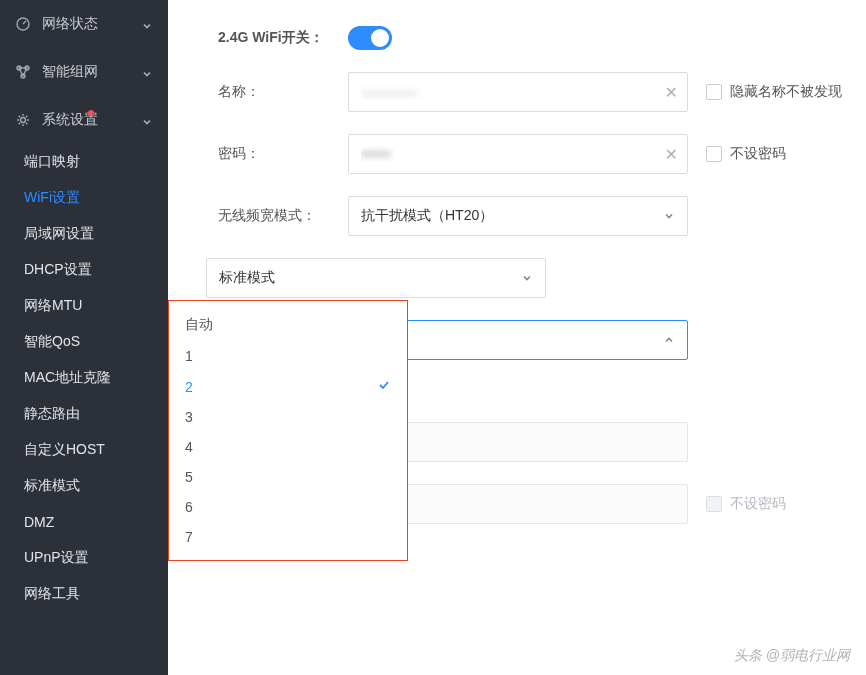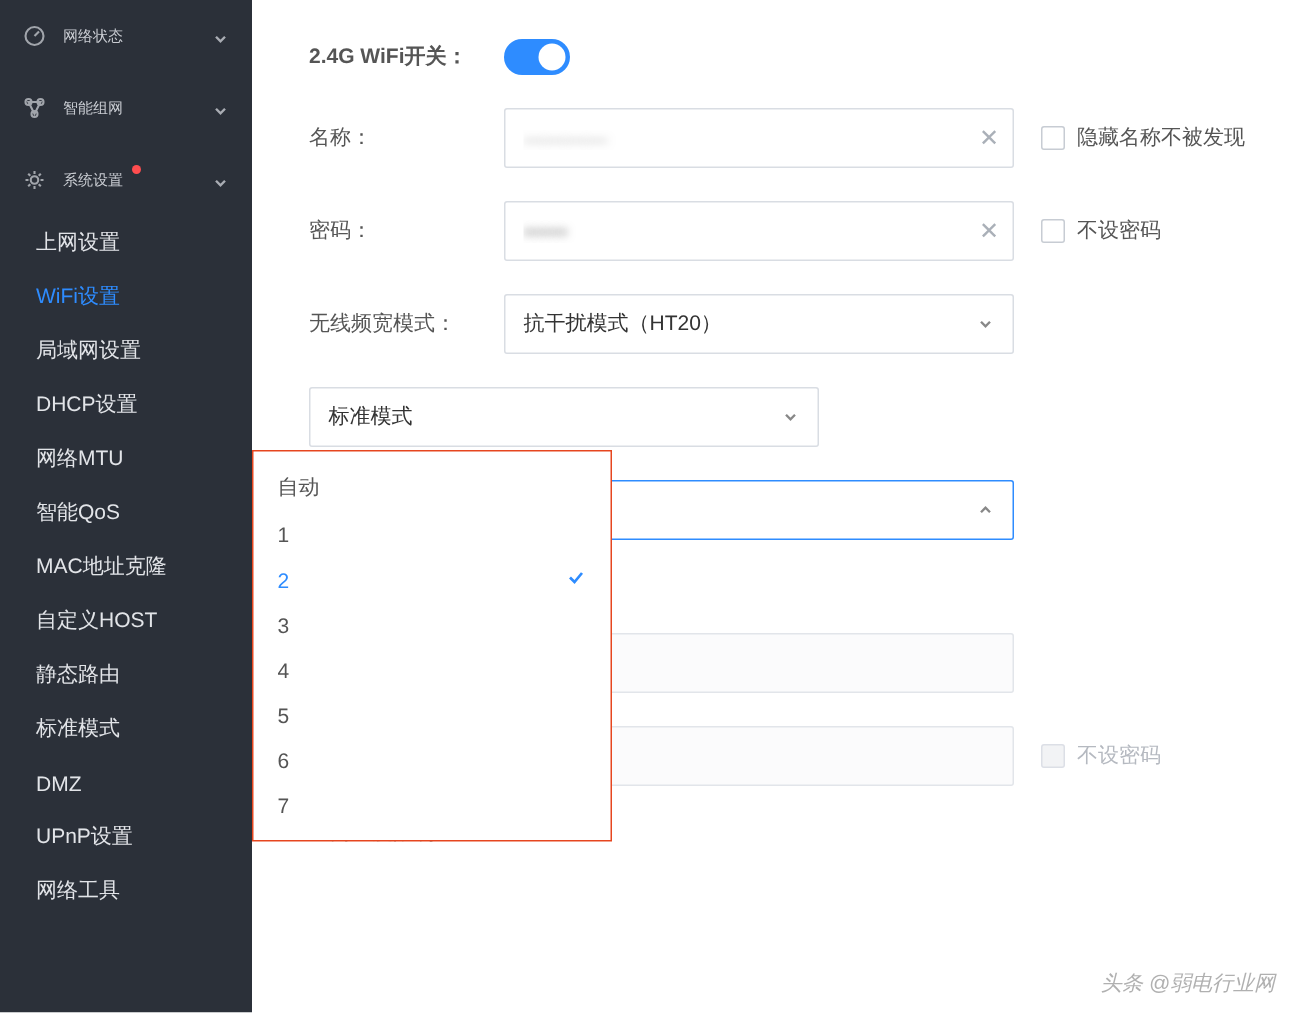--- a/index.html
+++ b/index.html
@@ -3,33 +3,33 @@
   <meta charset="utf-8">
   <style>
     * { margin: 0; padding: 0; box-sizing: border-box; }
     body { font-family: "Microsoft YaHei", Arial, sans-serif; font-size: 14px; color: #333; background: #fff; width: 866px; height: 675px; overflow: hidden; position: relative; }
     .layout { display: flex; height: 100%; }
     
     
     .sidebar { width: 168px; background: #2b3039; color: #c9ccd2; display: flex; flex-direction: column; }
     .nav-item { display: flex; align-items: center; padding: 0 14px; height: 48px; cursor: pointer; position: relative; }
     .nav-item .icon { width: 18px; height: 18px; margin-right: 10px; opacity: 0.75; flex: none; display: inline-flex; align-items: center; justify-content: center; }
-    .nav-item .label { flex: 1; font-size: 10px; }
+    .nav-item .label { flex: 1; font-size: 14px; }
     .nav-item .chevron { width: 12px; height: 12px; opacity: 0.8; }
     .nav-item.active { color: #2e8cff; }
     .nav-item.active-bar::before { content: ""; position: absolute; left: 0; top: 0; bottom: 0; width: 3px; background: #2e8cff; }
     .nav-item .dot { width: 6px; height: 6px; background: #ff4d4f; border-radius: 50%; position: absolute; top: 14px; left: 88px; }
     .submenu { padding-left: 0; }
     .submenu .sub-item { padding: 0 14px 0 24px; height: 36px; display: flex; align-items: center; cursor: pointer; color: #e2e4e8; font-size: 14px; }
     .submenu .sub-item.active { color: #2e8cff; }
     
     
     .main { flex: 1; padding: 26px 20px 20px 38px; overflow: visible; position: relative; }
     .form-row { display: flex; align-items: center; margin-bottom: 22px; }
-    .form-label { width: 130px; color: #555; font-size: 14px; }
+    .form-label { width: 130px; color: #555; font-size: 14px; margin-left: 12px; }
     .form-control-wrap { width: 340px; position: relative; }
     
     
     .toggle { width: 44px; height: 24px; border-radius: 12px; background: #2e8cff; position: relative; cursor: pointer; }
     .toggle::after { content: ""; position: absolute; right: 3px; top: 3px; width: 18px; height: 18px; border-radius: 50%; background: #fff; }
     
     
     .input { width: 340px; height: 40px; border: 1px solid #d9dde3; border-radius: 2px; padding: 0 38px 0 12px; font-size: 14px; color: #333; outline: none; }
     .input.blur { color: transparent; text-shadow: 0 0 6px rgba(80,80,80,0.6); }
     .clear-icon { position: absolute; right: 10px; top: 50%; transform: translateY(-50%); color: #aab0b8; cursor: pointer; font-size: 16px; }
@@ -107,29 +107,29 @@
       </span>
       <span class="label">系统设置</span>
       <span class="dot"></span>
       <span class="chevron">
         <svg width="10" height="10" viewBox="0 0 10 10" fill="none" stroke="currentColor" stroke-width="1.6">
             <path d="M2 3.5 L5 6.5 L8 3.5"></path>
           </svg>
       </span>
     </div>
     <div class="submenu">
-      <div class="sub-item">上网设置</div>
+      <div class="sub-item">端口映射</div>
       <div class="sub-item active">WiFi设置</div>
       <div class="sub-item">局域网设置</div>
       <div class="sub-item">DHCP设置</div>
       <div class="sub-item">网络MTU</div>
       <div class="sub-item">智能QoS</div>
       <div class="sub-item">MAC地址克隆</div>
+      <div class="sub-item">静态路由</div>
       <div class="sub-item">自定义HOST</div>
-      <div class="sub-item">静态路由</div>
       <div class="sub-item">标准模式</div>
       <div class="sub-item">DMZ</div>
       <div class="sub-item">UPnP设置</div>
       <div class="sub-item">网络工具</div>
     </div>
   </div>
 
   <div class="main">
 
     <div class="form-row">

